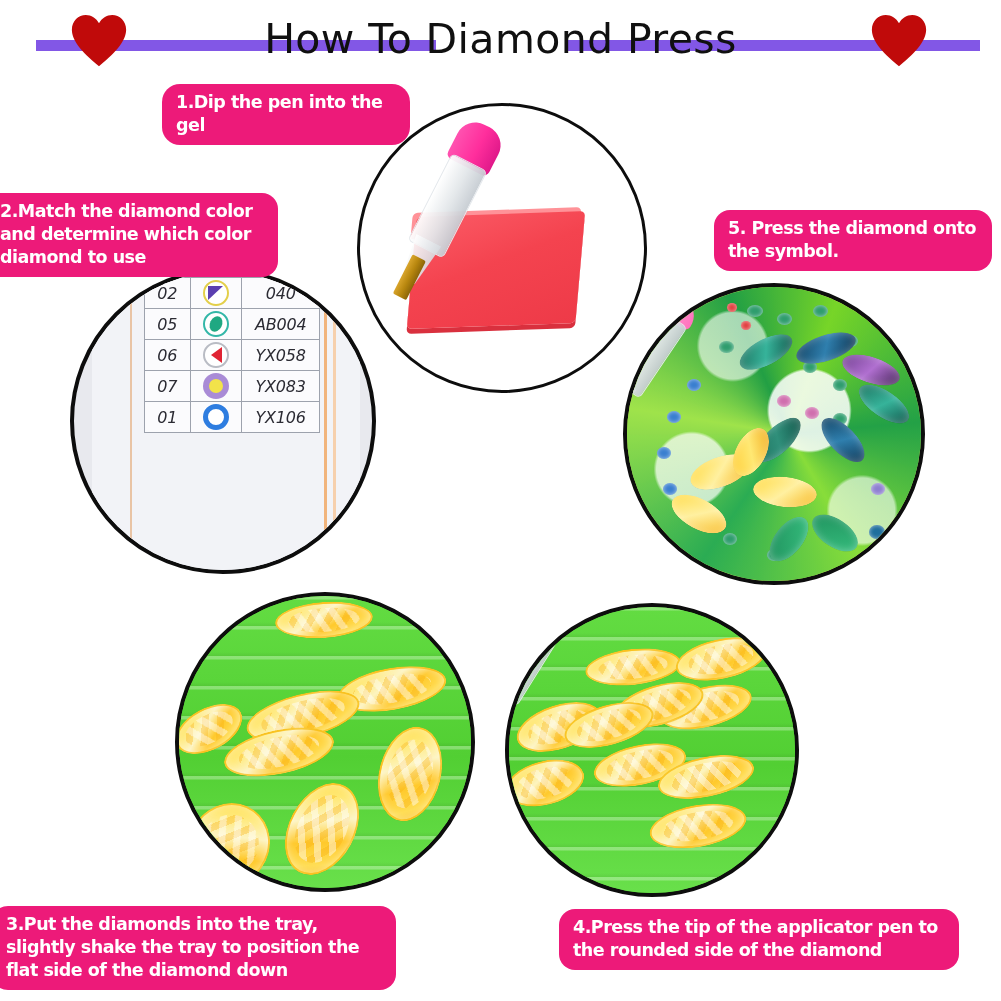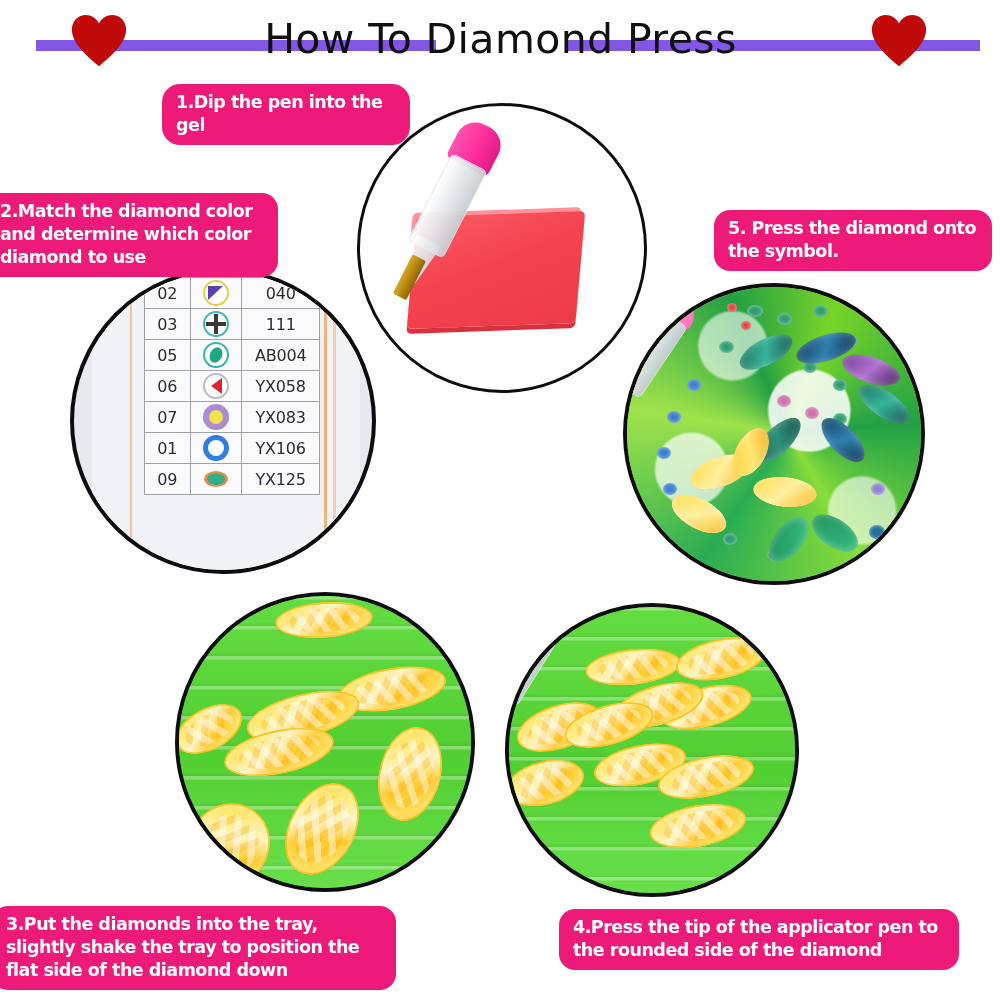--- a/index.html
+++ b/index.html
@@ -89,20 +89,21 @@
     width: 400px;
   }
 
   
   .photo-circle {
     position: absolute;
     border-radius: 50%;
     border: 4px solid #0d0d0d;
     overflow: hidden;
     box-sizing: border-box;
+    font-style: italic;
   }
   #circle-1 { left: 357px; top: 103px; width: 290px; height: 290px; border-width: 3px; background: #ffffff; }
   #circle-2 { left: 70px;  top: 268px; width: 306px; height: 306px; background: #e8e9ee; }
   #circle-5 { left: 623px; top: 283px; width: 302px; height: 302px; background: #bfe05a; }
   #circle-3 { left: 175px; top: 592px; width: 300px; height: 300px; background: #5cd63c; }
   #circle-4 { left: 505px; top: 603px; width: 294px; height: 294px; background: #5cd63c; }
 
   .circle-inner { position: absolute; inset: 0; }
 
   
@@ -293,48 +294,38 @@
               <td class="col-num">01</td>
               <td class="col-sym"><span class="sym"><span class="ring" style="border:2px solid #7B4FD0;background:#fff"></span></span></td>
               <td class="col-code">028</td>
             </tr>
             <tr>
               <td class="col-num">02</td>
               <td class="col-sym"><span class="sym"><span class="ring" style="border:2px solid #E3CF4A;background:#fff"></span><span style="position:absolute;left:5px;top:6px;width:15px;height:14px;background:#5B3FB0;clip-path:polygon(0 0,100% 0,0 100%)"></span></span></td>
               <td class="col-code">040</td>
             </tr>
             <tr>
-              <td class="col-num">03</td>
-              <td class="col-sym"><span class="sym"><span class="ring" style="border:2px solid #3FB8AE;background:#fff"></span><span style="position:absolute;left:11px;top:3px;width:4px;height:20px;background:#3A3A3A"></span><span style="position:absolute;left:3px;top:11px;width:20px;height:4px;background:#3A3A3A"></span></span></td>
-              <td class="col-code">111</td>
-            </tr>
-            <tr>
               <td class="col-num">05</td>
               <td class="col-sym"><span class="sym"><span class="ring" style="border:2px solid #34B7A8;background:#fff"></span><span style="position:absolute;left:7px;top:5px;width:12px;height:16px;border-radius:50%;background:#1FA882;transform:rotate(26deg)"></span></span></td>
               <td class="col-code">AB004</td>
             </tr>
             <tr>
               <td class="col-num">06</td>
               <td class="col-sym"><span class="sym"><span class="ring" style="border:2px solid #B9BCC4;background:#fff"></span><span style="position:absolute;left:8px;top:5px;width:11px;height:16px;background:#E02434;clip-path:polygon(100% 0,100% 100%,0 50%)"></span></span></td>
               <td class="col-code">YX058</td>
             </tr>
             <tr>
               <td class="col-num">07</td>
               <td class="col-sym"><span class="sym"><span class="ring" style="background:#A98BD6"></span><span style="position:absolute;left:6px;top:6px;width:14px;height:14px;border-radius:50%;background:#F2E34A"></span></span></td>
               <td class="col-code">YX083</td>
             </tr>
             <tr>
               <td class="col-num">01</td>
               <td class="col-sym"><span class="sym"><span class="ring" style="border:5px solid #2E7DE0;background:#FFFFFF"></span></span></td>
               <td class="col-code">YX106</td>
-            </tr>
-            <tr>
-              <td class="col-num">09</td>
-              <td class="col-sym"><span class="sym"><span style="position:absolute;left:1px;top:5px;width:24px;height:16px;background:#F08A45;border-radius:50% 50%;clip-path:ellipse(50% 50% at 50% 50%)"></span><span style="position:absolute;left:4px;top:7px;width:18px;height:12px;background:#2FB089;clip-path:ellipse(50% 50% at 50% 50%)"></span></span></td>
-              <td class="col-code">YX125</td>
             </tr>
           </tbody>
       </table>
     </div>
   </div>
 </div>
 <div class="callout" id="callout-2">2.Match the diamond color and determine which color diamond to use</div>
 
 <div class="photo-circle" id="circle-5">
   <div class="circle-inner">

